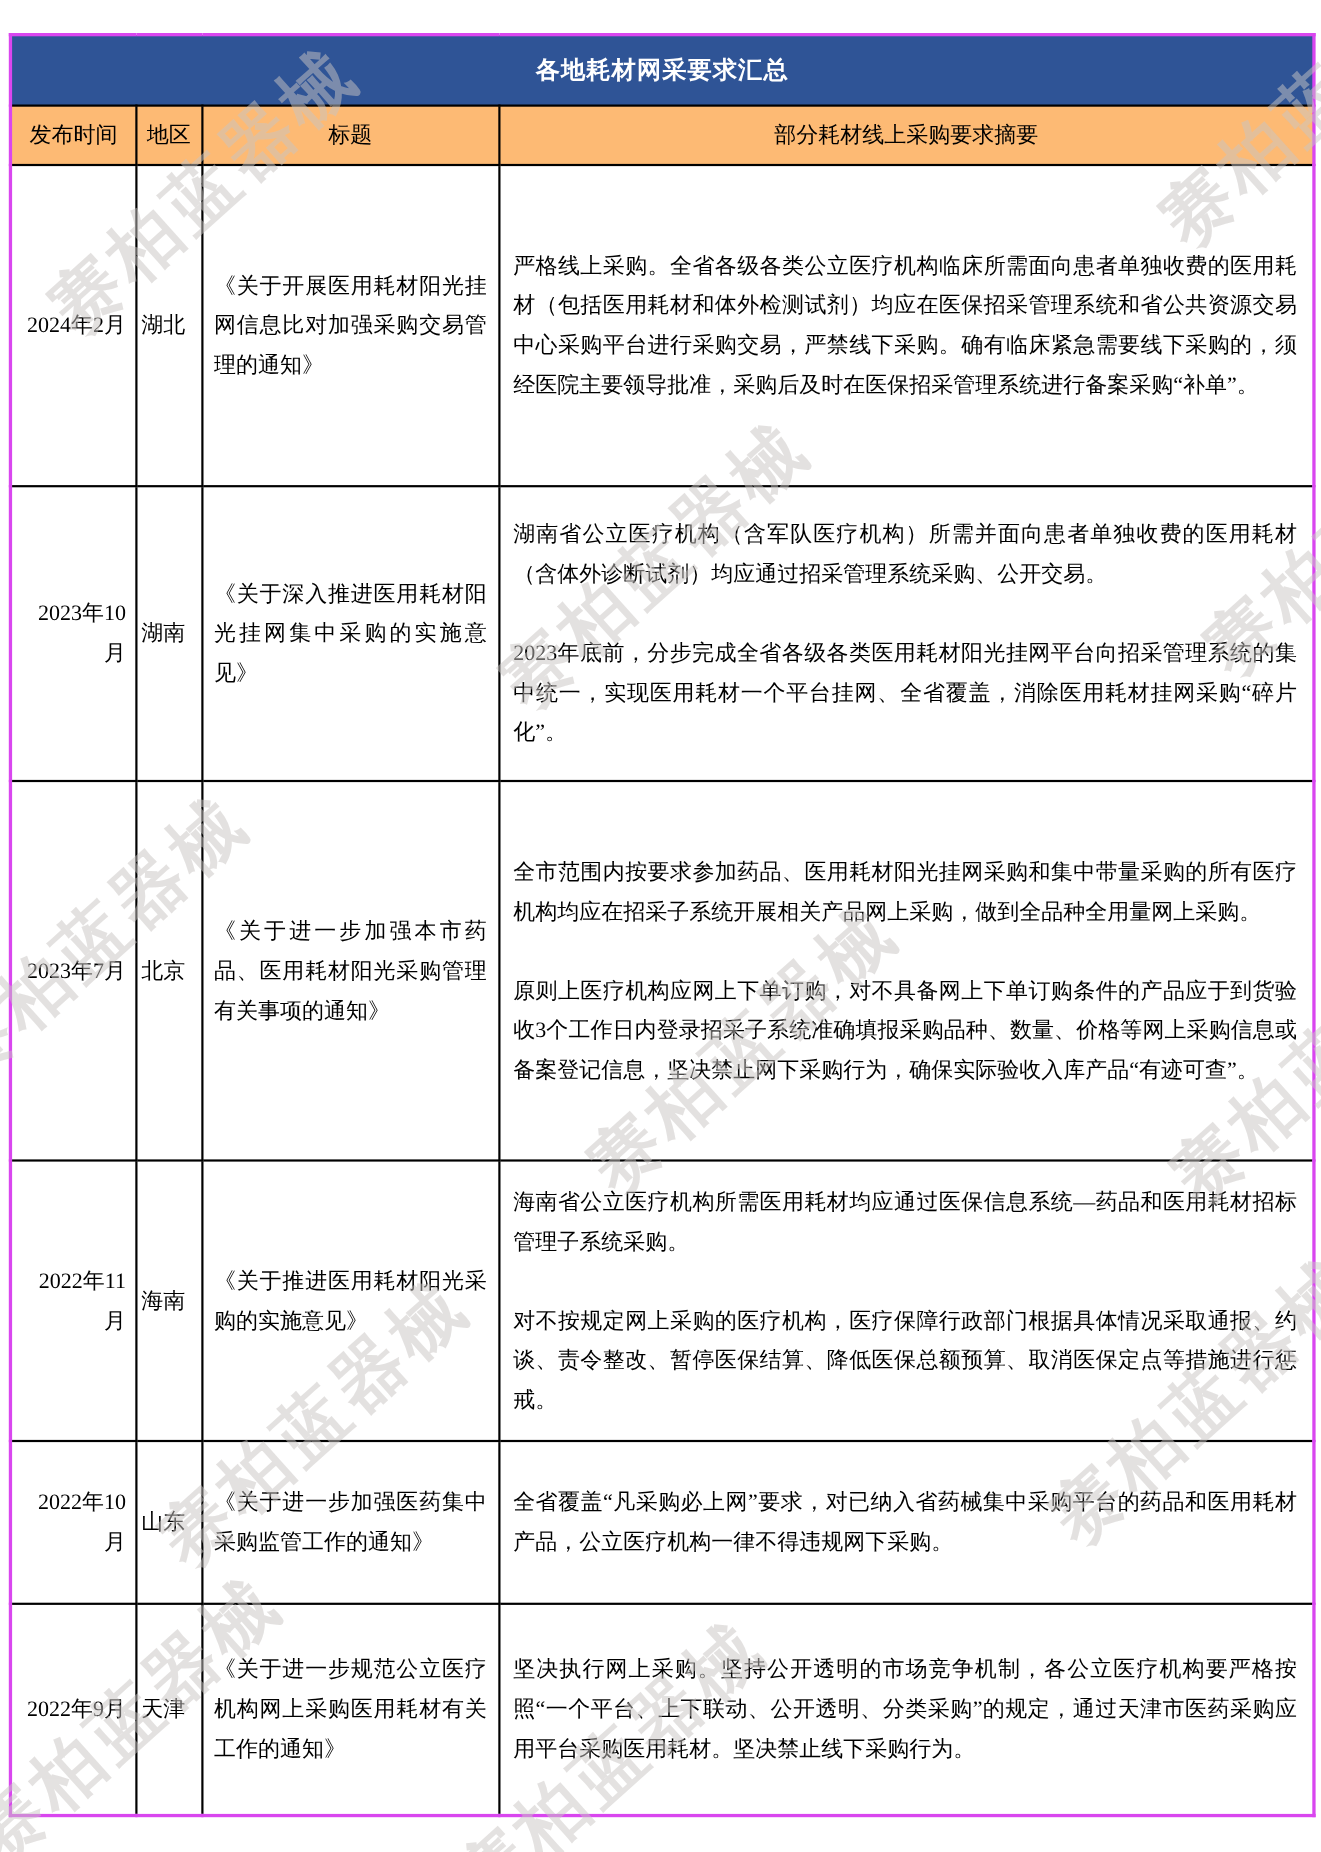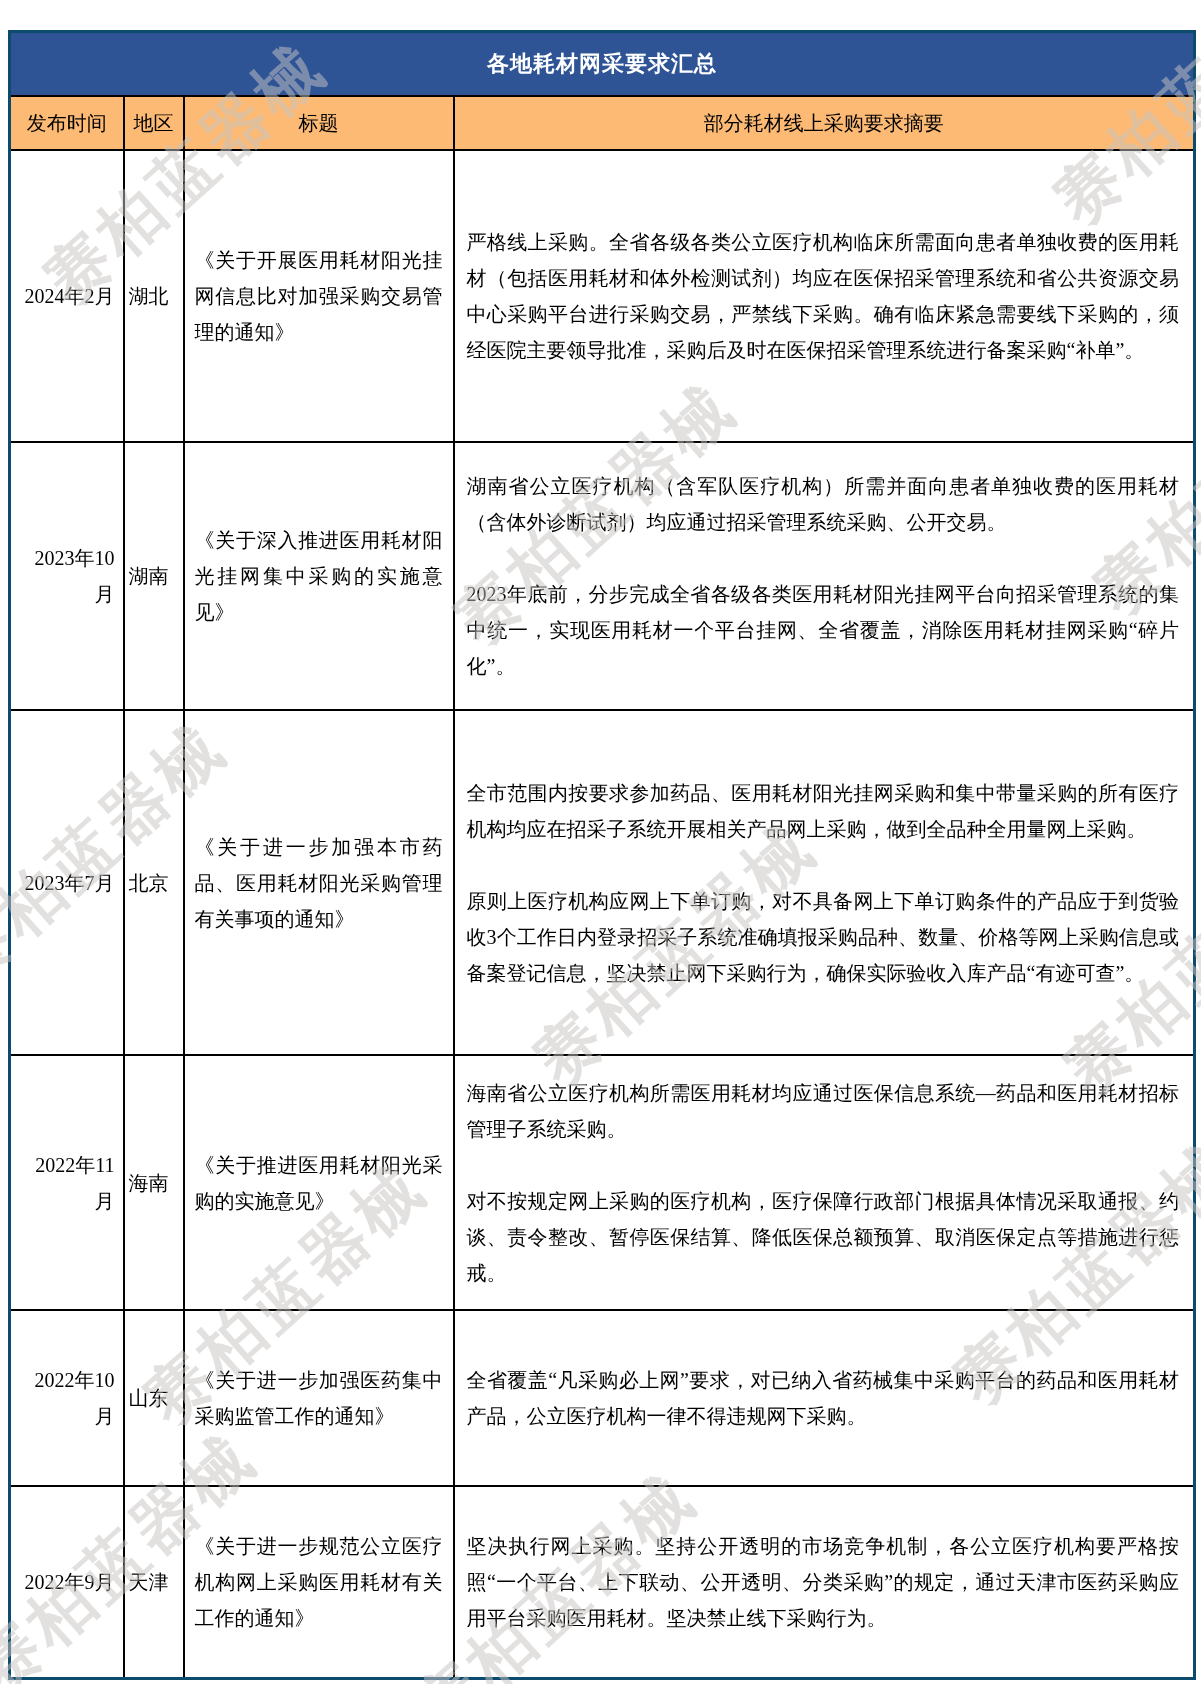--- a/index.html
+++ b/index.html
@@ -4,41 +4,41 @@
 <style>
   html,body { margin:0; padding:0; }
   body {
     width:1201px; height:1684px; position:relative; overflow:hidden;
     background:#ffffff; color:#000;
     font-family:"Liberation Serif","DejaVu Serif",serif;
   }
   .table-wrap { position:absolute; left:8px; top:30px; }
   table {
     border-collapse:collapse; table-layout:fixed; width:1185px;
-    border:3px solid #0c4a6e;
+    border:3px solid #d946ef;
   }
   td { border:2px solid #000; vertical-align:middle; font-size:20px; line-height:1.8; }
   .title-bar td {
     background:#2F5496; color:#ffffff; font-weight:bold; font-size:22px;
     text-align:center; height:60px; letter-spacing:1px;
   }
   .head td {
     background:#fdba74; text-align:center; font-size:20px; height:50px; font-weight:normal;
   }
   .c-date   { text-align:right; padding:4px 8px; }
   .c-region { text-align:left; padding:4px 4px; }
   .c-title  { text-align:justify; padding:6px 10px; }
   .c-summary{ text-align:justify; padding:12px 14px 12px 12px;margin-top:31px; }
   .para { margin:0; }
   .para + .para { margin-top:1.8em; }
   .r1 { height:292px; }
   .r2 { height:268px; }
   .r3 { height:345px; }
   .r4 { height:255px; }
-  .r5 { height:176px; }
+  .r5 { height:148px; }
   .r6 { height:192px; }
   
   .wm-layer { position:absolute; left:0; top:0; width:1201px; height:1684px;
               pointer-events:none; z-index:5; }
   .wm {
     position:absolute; white-space:nowrap;
     font-size:64px; font-weight:bold; color:#c9c5c3; opacity:0.5;
     transform:rotate(-42deg); letter-spacing:6px;
   }
 </style>

